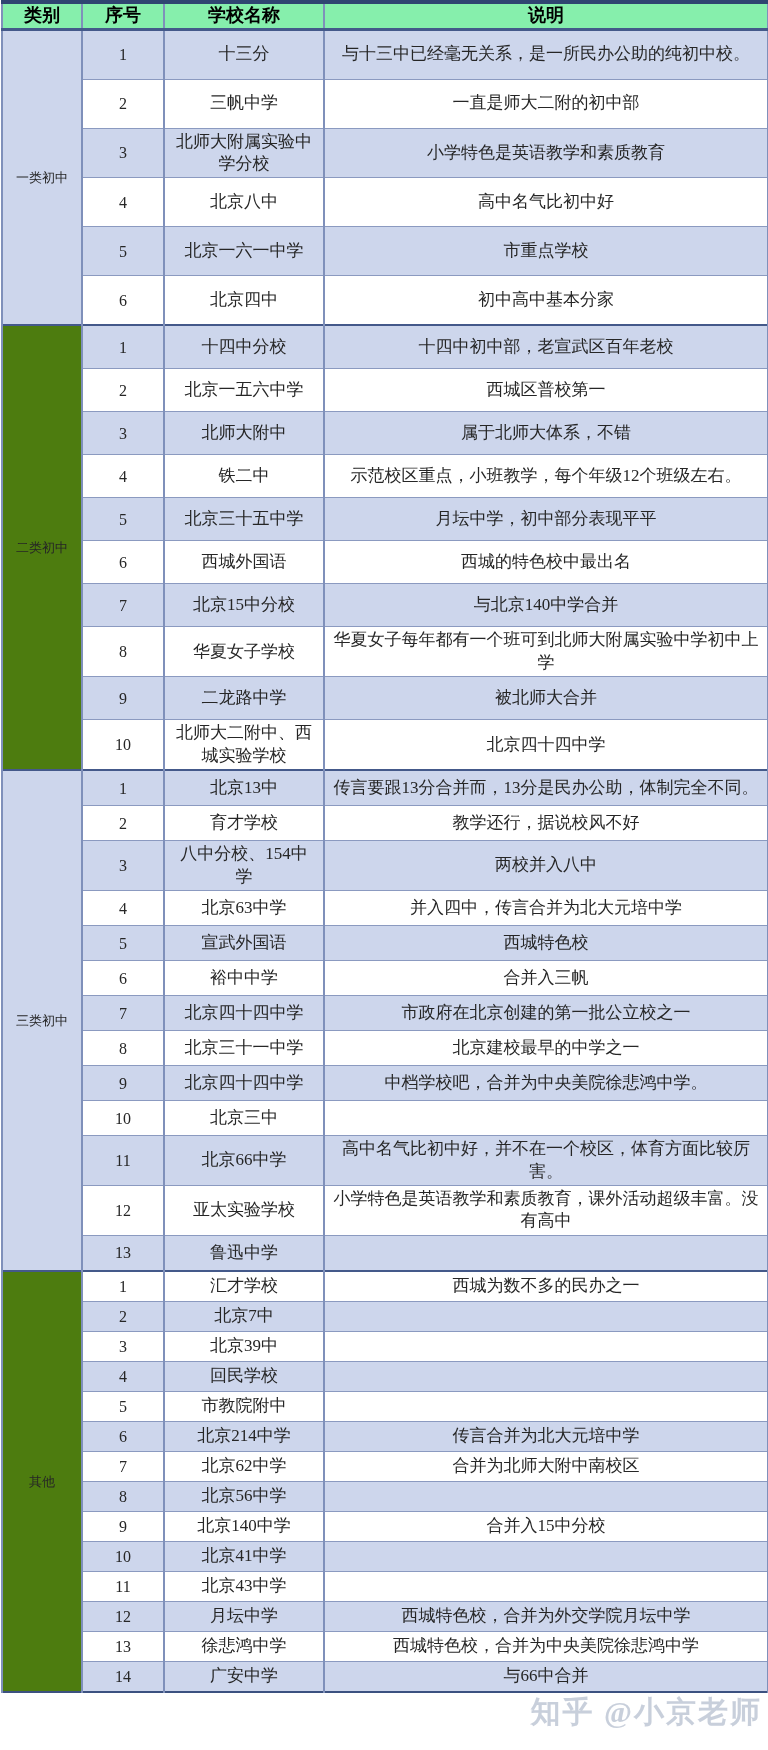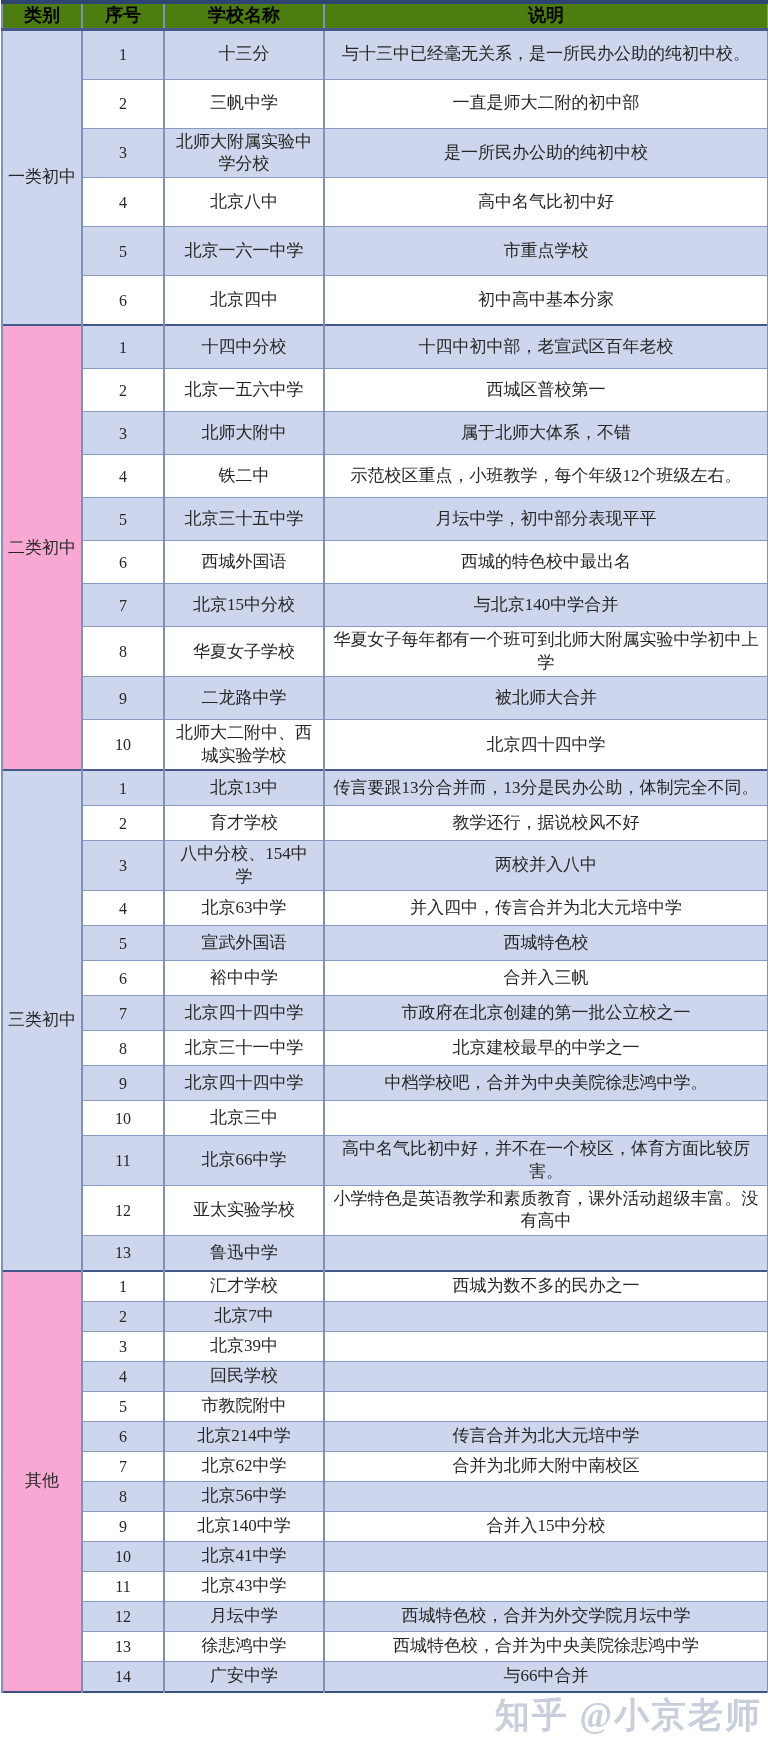--- a/index.html
+++ b/index.html
@@ -21,21 +21,21 @@
     border-top:4px solid #2f4571;
   }
   col.c-cat{width:80px;}
   col.c-no{width:82px;}
   col.c-school{width:160px;}
   col.c-desc{width:444px;}
   th{
     font-size:18px;
     font-weight:bold;
     color:#000000;
-    background:#4d7c0f;
+    background:#86efac;
     text-align:center;
     vertical-align:middle;
     height:21px;
     padding:1px 2px;
     border-left:2px solid #7f90ba;
     border-right:2px solid #7f90ba;
     border-bottom:3px solid #44598a;
     line-height:1.2;
   }
   td{
@@ -47,34 +47,34 @@
     text-align:center;
     vertical-align:middle;
     padding:2px 8px;
     line-height:1.32;
     overflow:hidden;
     word-break:break-all;
   }
   td.cell-no{font-size:16px;}
   tr.blue  > td.cell-no, tr.blue > td.cell-school, tr.blue > td.cell-desc{background:#cdd6ec;}
   tr.white > td.cell-no, tr.white > td.cell-school, tr.white > td.cell-desc{background:#ffffff;}
-  td.cell-cat{font-size:17px;padding:2px 2px;}
+  td.cell-cat{font-size:13px;padding:2px 2px;}
   td.cat-blue{background:#cdd6ec;}
-  td.cat-white{background:#f9a8d4;}
+  td.cat-white{background:#4d7c0f;}
   tr.sec-start > td{border-top:2px solid #44598a;}
   
   tr.sec0 > td{height:44px;}
   tr.sec1 > td{height:38px;}
   tr.sec2 > td{height:30px;}
   tr.sec3 > td{height:25px;}
   .watermark{
     position:absolute;
     right:6px;
     top:1692px;
-    font-size:35px;
+    font-size:30px;
     font-weight:bold;
     letter-spacing:2px;
     color:rgba(188,196,211,0.82);
     text-shadow:0 0 1px rgba(255,255,255,0.7);
     white-space:nowrap;
     pointer-events:none;
   }
 </style>
 </head>
 <body>
@@ -103,21 +103,21 @@
           <td class="cell-desc">与十三中已经毫无关系，是一所民办公助的纯初中校。</td>
         </tr>
         <tr class="sec0 white">
           <td class="cell-no">2</td>
           <td class="cell-school">三帆中学</td>
           <td class="cell-desc">一直是师大二附的初中部</td>
         </tr>
         <tr class="sec0 blue">
           <td class="cell-no">3</td>
           <td class="cell-school">北师大附属实验中学分校</td>
-          <td class="cell-desc">是一所民办公助的纯初中校</td>
+          <td class="cell-desc">小学特色是英语教学和素质教育</td>
         </tr>
         <tr class="sec0 white">
           <td class="cell-no">4</td>
           <td class="cell-school">北京八中</td>
           <td class="cell-desc">高中名气比初中好</td>
         </tr>
         <tr class="sec0 blue">
           <td class="cell-no">5</td>
           <td class="cell-school">北京一六一中学</td>
           <td class="cell-desc">市重点学校</td>

